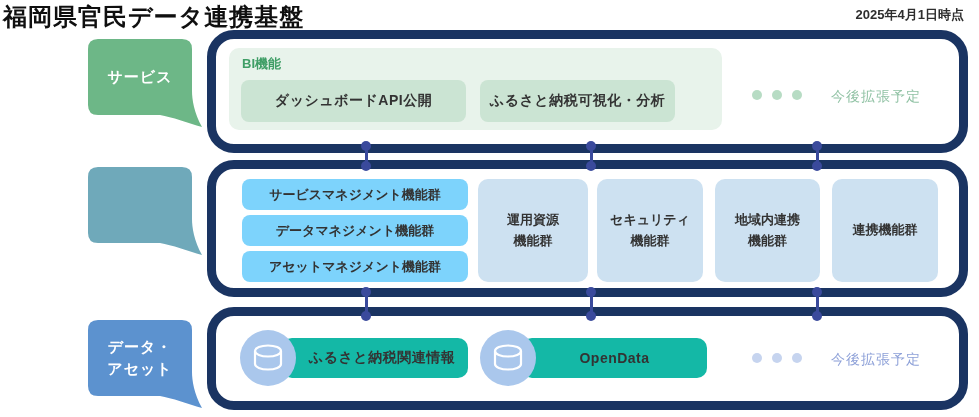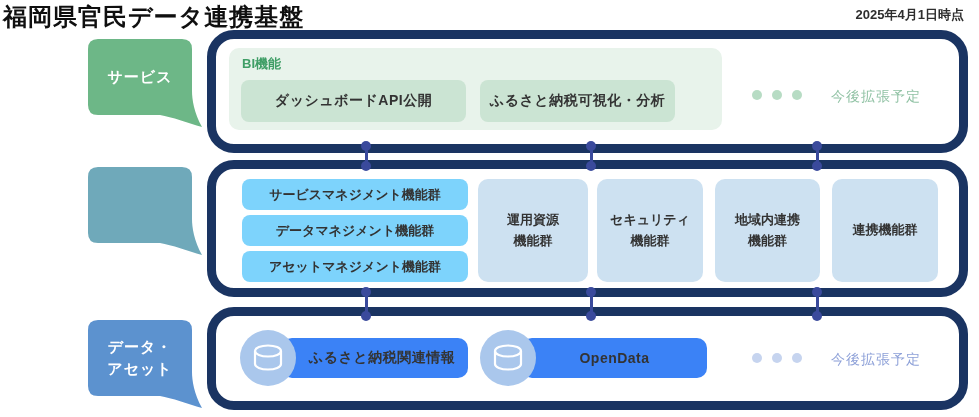--- a/index.html
+++ b/index.html
@@ -63,21 +63,21 @@
     display:flex;align-items:center;justify-content:center;z-index:3;
     font-size:13px;font-weight:bold;color:#333;
   }
   .tall-item{
     position:absolute;top:179px;height:103px;background:#cde1f1;border-radius:10px;
     display:flex;flex-direction:column;align-items:center;justify-content:center;z-index:3;
     font-size:13px;font-weight:bold;color:#333;line-height:1.6;text-align:center;
   }
   
   .asset-pill{
-    position:absolute;top:338px;height:40px;background:#3b82f6;border-radius:10px;z-index:2;
+    position:absolute;top:338px;height:40px;background:#14b8a6;border-radius:10px;z-index:2;
     display:flex;align-items:center;justify-content:center;
     font-size:14px;font-weight:bold;color:#333;letter-spacing:0.5px;
   }
   .db-icon{position:absolute;top:330px;width:56px;height:56px;z-index:3;}
   
   .connector{position:absolute;width:10px;z-index:4;}
   .connector .c-line{position:absolute;left:3.5px;top:5px;bottom:5px;width:3px;background:#3a4a9c;}
   .connector .c-dot{position:absolute;left:0;width:10px;height:10px;border-radius:50%;background:#3a4a9c;}
   .connector .c-dot.top{top:0;}
   .connector .c-dot.bot{bottom:0;}

